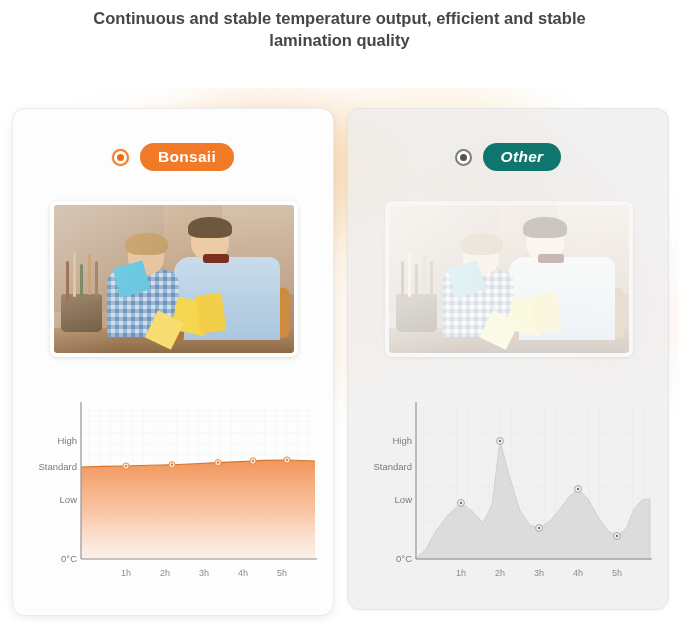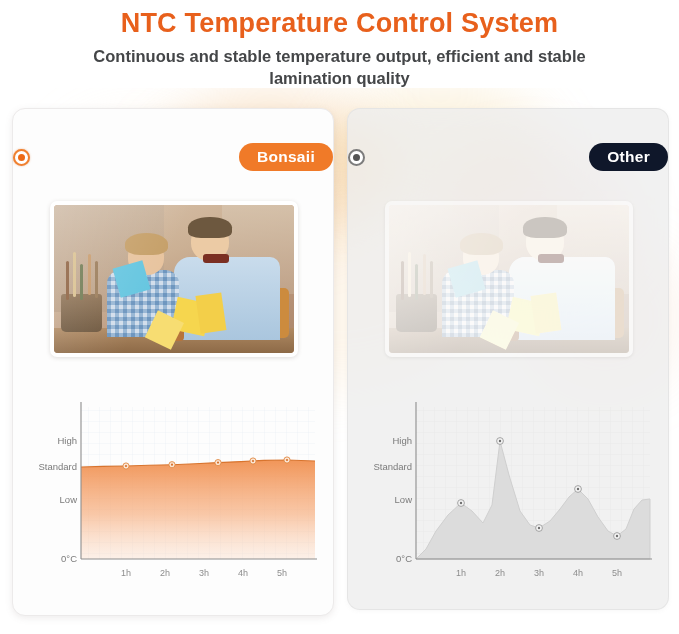--- a/index.html
+++ b/index.html
@@ -46,34 +46,34 @@
   }
   #panel-right{
     left:347px;width:322px;height:502px;
     background:rgba(237,237,237,.80);
     border:1px solid rgba(226,226,226,.8);
     box-shadow:0 1px 4px rgba(140,140,140,.07);
   }
 
   
   .badge-row{position:absolute;top:34px;left:0;width:100%;display:flex;
-    align-items:center;justify-content:space-between;gap:11px;}
+    align-items:center;justify-content:center;gap:11px;}
   .radio{width:17px;height:17px;border-radius:50%;background:#fff;
     box-sizing:border-box;display:flex;align-items:center;justify-content:center;
     flex:0 0 auto;}
   .radio-orange{border:2px solid #F08030;box-shadow:0 0 2px rgba(220,120,50,.5);}
   .radio-orange i{width:7px;height:7px;border-radius:50%;background:#ED6A16;display:block;}
   .radio-gray{border:2px solid #7c7c7c;}
   .radio-gray i{width:7px;height:7px;border-radius:50%;background:#555;display:block;}
   .pill{
     border-radius:14px;padding:4px 18px 5px;font-size:15.5px;font-weight:bold;
     color:#fff;letter-spacing:.3px;line-height:19px;
   }
   .pill-orange{background:#F07A28;}
-  .pill-gray{background:#0f172a;}
+  .pill-gray{background:#0f766e;font-style:italic;}
 
   
   .photo-wrap{position:absolute;left:37px;top:92px;width:248px;height:156px;
     background:#fff;border-radius:7px;padding:4px;box-sizing:border-box;
     box-shadow:0 1px 4px rgba(120,110,105,.22);}
   #panel-right .photo-wrap{left:37px;top:92px;background:rgba(255,255,255,.55);
     box-shadow:0 1px 3px rgba(140,140,140,.15);}
   .photo{width:100%;height:100%;border-radius:4px;overflow:hidden;position:relative;
     background:#cfa98a;}
   .faded .photo{opacity:.34;filter:saturate(.45) brightness(1.2);}
@@ -138,21 +138,20 @@
 <div id="bg-wash">
   <div class="blob b1"></div>
     <div class="blob b2"></div>
     <div class="blob b3"></div>
   <div class="blob b4"></div>
     <div class="blob b5"></div>
     <div class="blob b6"></div>
 </div>
 
 <div id="header">
-  <h1 id="title">NTC Temperature Control System</h1>
   <p id="subtitle">Continuous and stable temperature output, efficient and stable lamination quality</p>
 </div>
 
 <div id="panels">
 
   <div class="panel" id="panel-left">
     <div class="badge-row">
       <span class="radio radio-orange">
           <i></i>
         </span>

